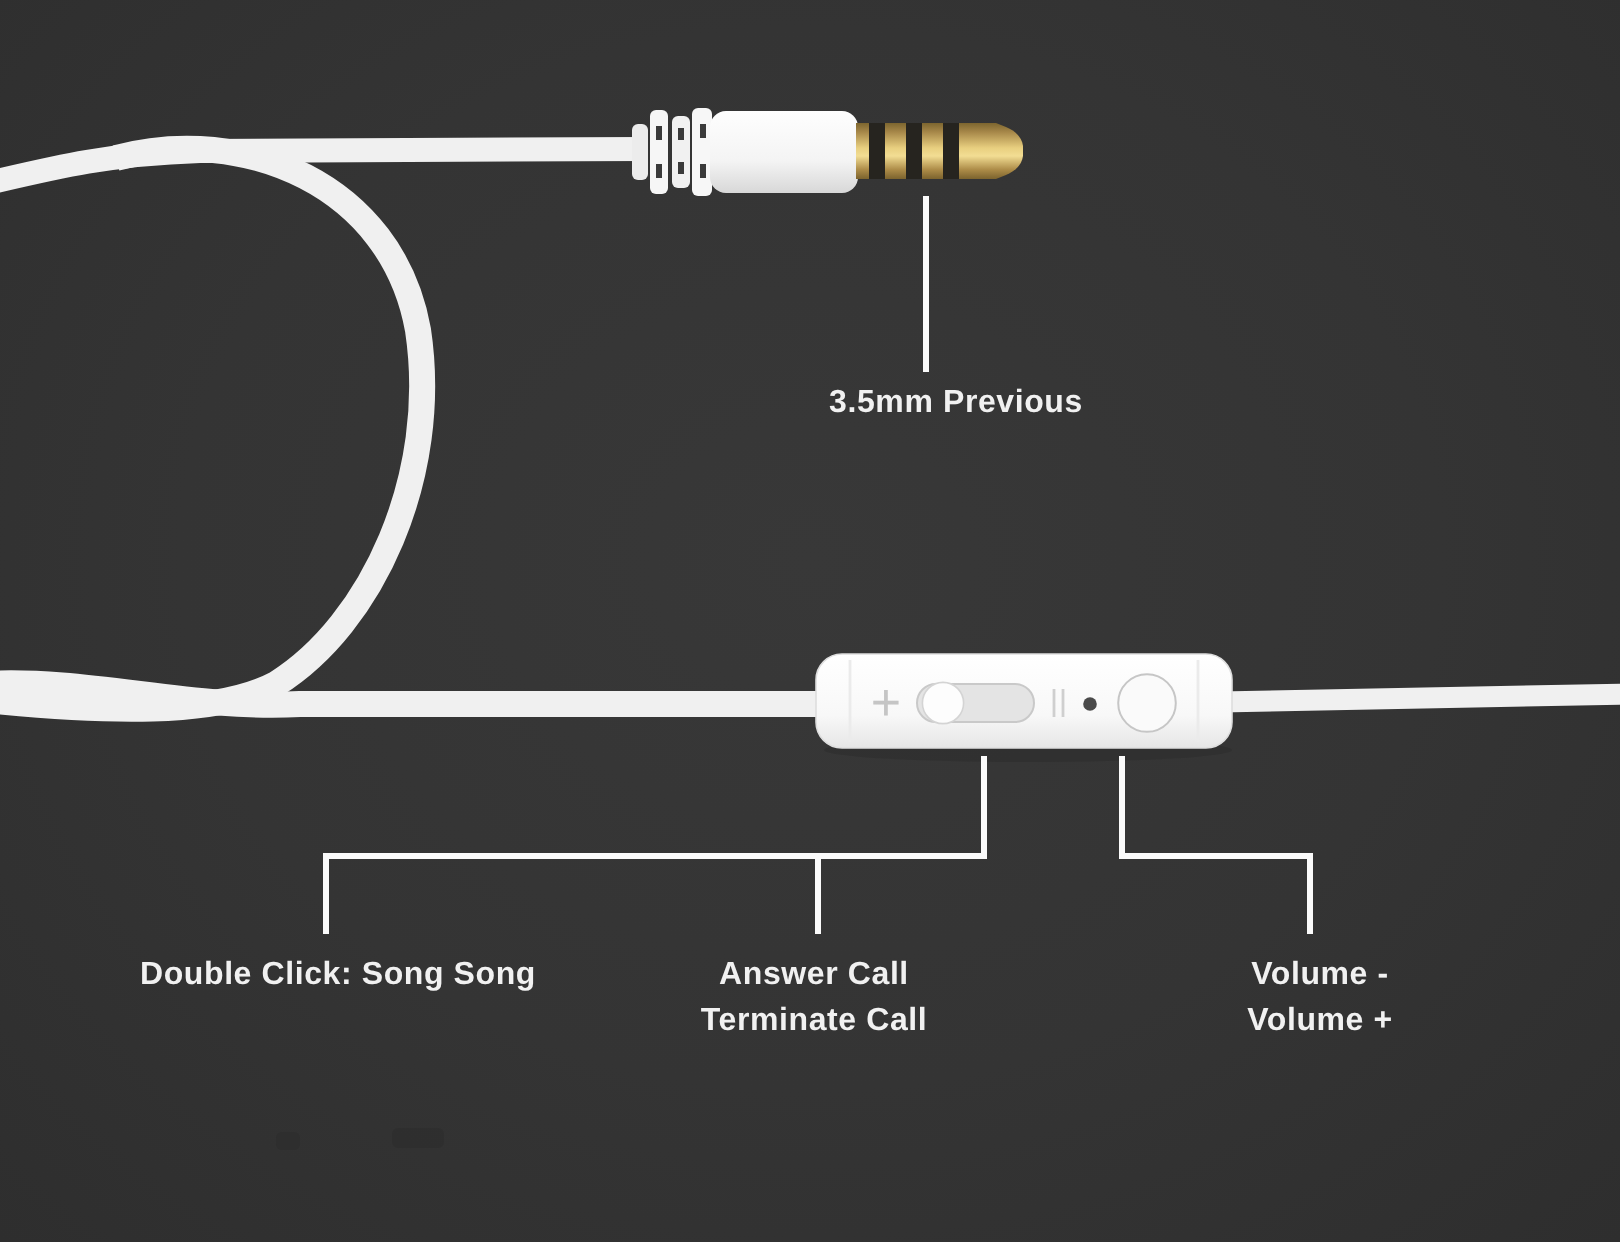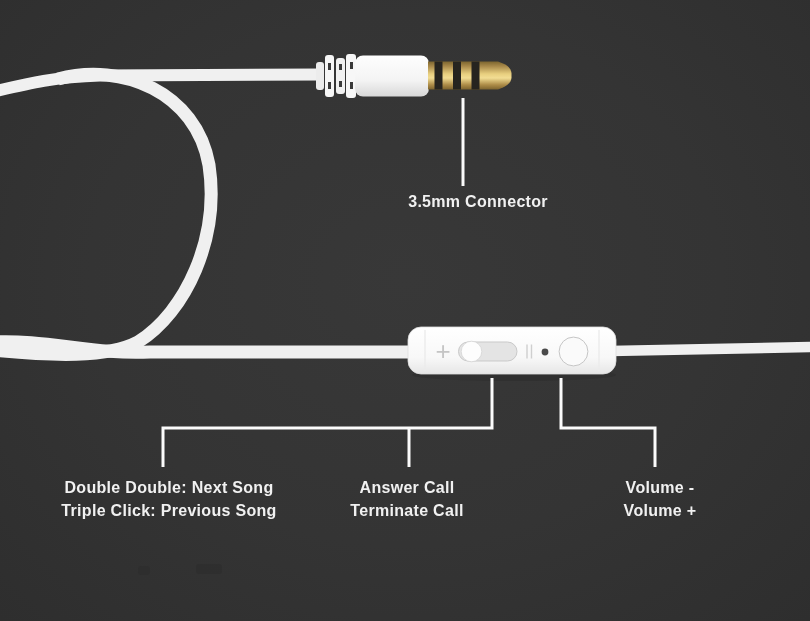--- a/index.html
+++ b/index.html
@@ -99,26 +99,25 @@
     <path class="callout" d="M 409,428 V 467"></path>
     <path class="callout" d="M 561,378 V 428 H 655 V 467"></path>
   </svg>
 
   <div class="plus-glyph">+</div>
 
   <div class="watermark" style="left:138px;top:566px;width:12px;height:9px;"></div>
   <div class="watermark" style="left:196px;top:564px;width:26px;height:10px;"></div>
 
   <div class="label" style="left:478px;top:191px;">
-    <span>3.5mm Connector</span>
+    <span>3.5mm Previous</span>
   </div>
 
   <div class="label" style="left:169px;top:477px;">
-    <span>Double Double: Next Song</span>
-    <span>Triple Click: Previous Song</span>
+    <span>Double Click: Song Song</span>
   </div>
 
   <div class="label" style="left:407px;top:477px;">
     <span>Answer Call</span>
     <span>Terminate Call</span>
   </div>
 
   <div class="label" style="left:660px;top:477px;">
     <span>Volume -</span>
     <span>Volume +</span>

